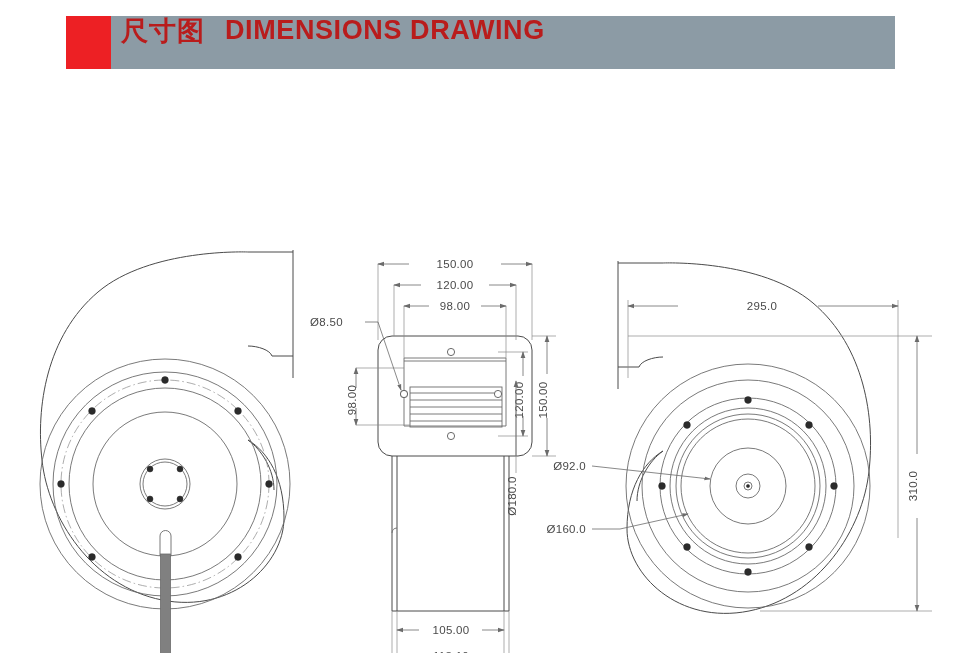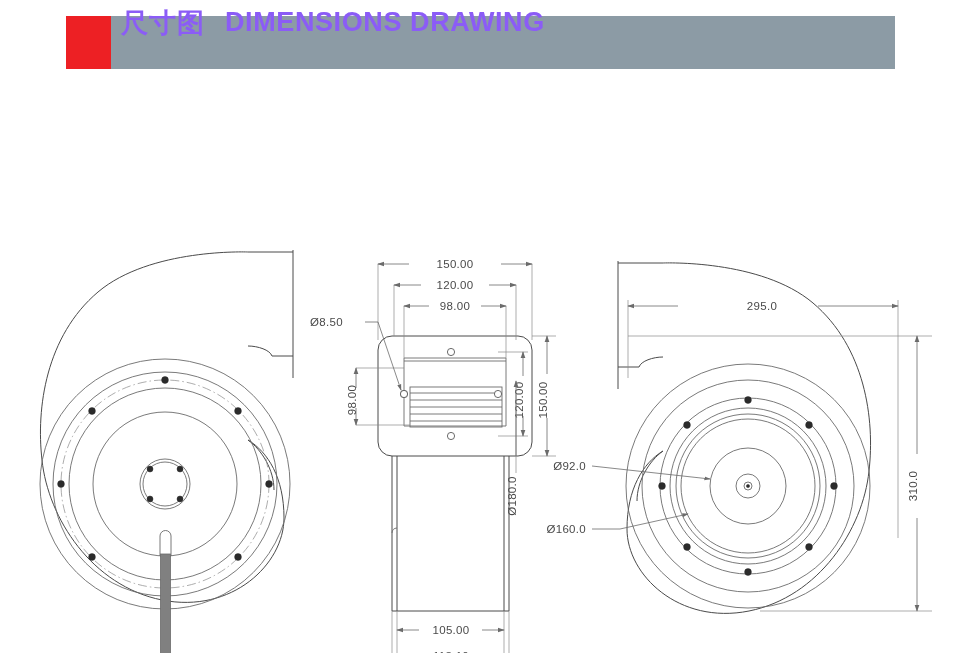--- a/index.html
+++ b/index.html
@@ -13,23 +13,23 @@
   
   .header-bar{
     position:absolute;left:66px;top:16px;width:829px;height:53px;
     background:#8c9ba5;display:flex;align-items:center;
   }
   .header-accent{
     position:absolute;left:66px;top:16px;width:45px;height:53px;
     background:#ed2024;z-index:2;
   }
   .header-title{
-    position:absolute;left:121px;top:4px;height:37px;
+    position:absolute;left:121px;top:12px;height:37px;
     display:flex;align-items:center;z-index:3;
-    color:#8b5cf6;font-size:28px;font-weight:bold;letter-spacing:.4px;
+    color:#b91c1c;font-size:28px;font-weight:bold;letter-spacing:.4px;
     white-space:nowrap;
   }
   .header-title .cn{font-size:27px;letter-spacing:1px;}
   .header-title .en{font-size:27px;letter-spacing:.6px;margin-left:20px;}
 
   
   #drawing{position:absolute;left:0;top:78px;width:968px;height:575px;text-align:right;}
   svg{display:block;}
   .ln{fill:none;stroke:#4a4a4a;stroke-width:1;}
   .ln-thin{fill:none;stroke:#6b6b6b;stroke-width:.9;}

